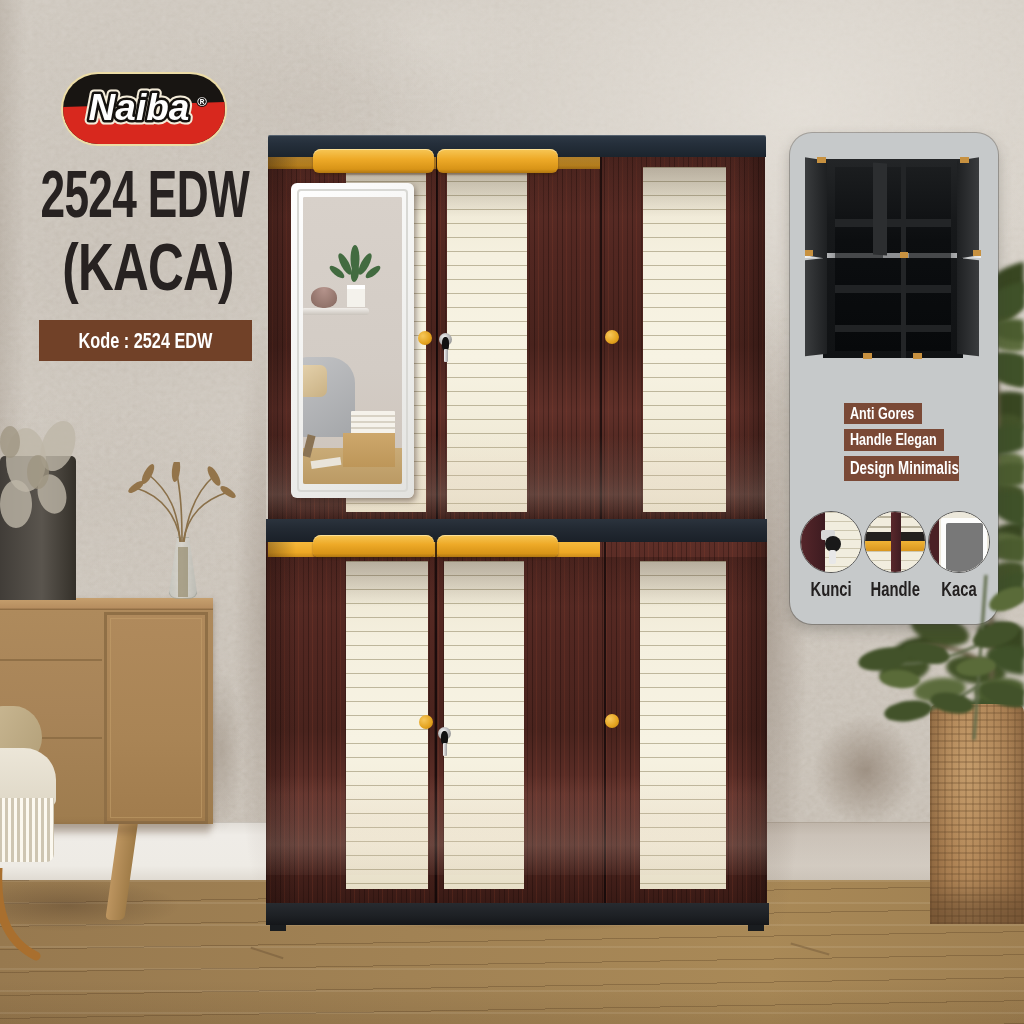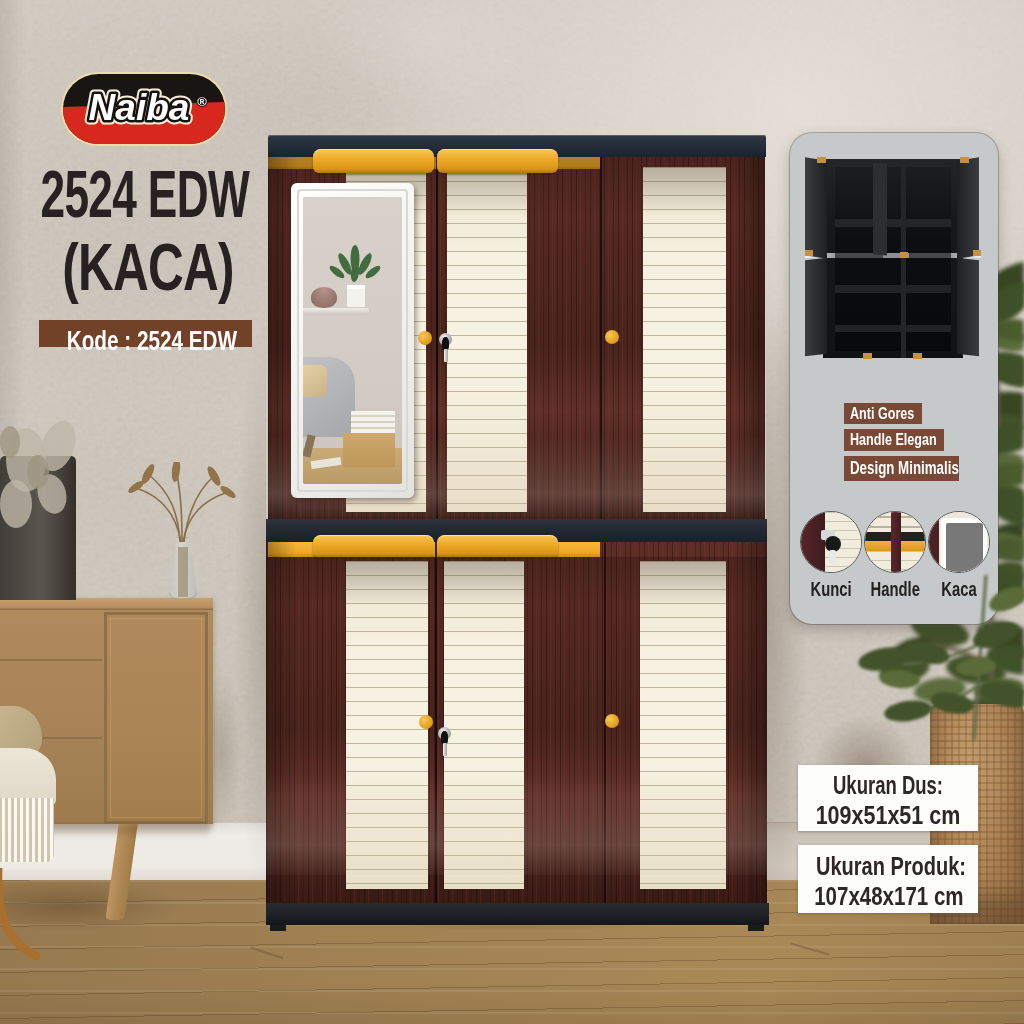--- a/index.html
+++ b/index.html
@@ -331,21 +331,21 @@
   </svg>
 
   <div style="left:-9px;top:163px;width:300px;height:62px;color:#272221;font-size:66px;font-weight:bold;line-height:62px;">
     <span class="cond" style="left:0;top:0;width:300px;transform:scaleX(0.67);letter-spacing:-1px;">2524 EDW</span>
   </div>
 
   <div style="left:-2px;top:230px;width:300px;height:74px;color:#272221;font-size:66px;font-weight:bold;line-height:74px;">
     <span class="cond" style="left:0;top:0;width:300px;transform:scaleX(0.75);letter-spacing:-1px;">(KACA)</span>
   </div>
 
-  <div style="left:39px;top:320px;width:213px;height:27px;background:#714128;color:#fff;font-size:28px;font-weight:bold;line-height:41px;">
+  <div style="left:39px;top:320px;width:213px;height:41px;background:#714128;color:#fff;font-size:22px;font-weight:bold;line-height:41px;">
     <span class="cond" style="left:0;top:0;width:213px;transform:scaleX(0.74);">Kode : 2524 EDW</span>
   </div>
 
   <div id="panel" style="left:790px;top:133px;width:208px;height:491px;background:#c6c9ca;border-radius:22px;box-shadow:0 0 0 1px rgba(60,60,60,.35), 0 6px 14px rgba(60,55,50,.3);">
 
     <div id="inside" style="left:15px;top:24px;width:175px;height:203px;">
 
       <div style="left:18px;top:2px;width:140px;height:199px;background:linear-gradient(180deg,#232527 0,#17191b 30%,#101214 100%);"></div>
 
       <div style="left:30px;top:10px;width:116px;height:184px;background:linear-gradient(180deg,#1b1d1f 0,#0c0e10 40%,#07090b 100%);"></div>
@@ -448,23 +448,15 @@
       <g fill="#5a6b39">
         <ellipse cx="44" cy="104" rx="20" ry="9" transform="rotate(6 44 104)"></ellipse>
         <ellipse cx="120" cy="92" rx="20" ry="9" transform="rotate(-6 120 92)"></ellipse>
         <ellipse cx="152" cy="24" rx="20" ry="10" transform="rotate(-24 152 24)"></ellipse>
       </g>
     </svg>
   </div>
 
   <div style="left:790px;top:690px;width:150px;height:160px;background:radial-gradient(50% 50% at 50% 50%,rgba(104,84,66,.45),rgba(104,84,66,0) 70%);"></div>
 
-  <div style="left:798px;top:765px;width:180px;height:66px;background:#fdfdfc;box-shadow:0 1px 3px rgba(80,70,60,.4);color:#2b2826;font-size:25px;font-weight:bold;">
-    <span class="cond" style="left:0;top:6px;width:180px;transform:scaleX(0.74);">Ukuran Dus:</span>
-    <span class="cond" style="left:0;top:36px;width:180px;transform:scaleX(0.86);">109x51x51 cm</span>
-  </div>
-
-  <div style="left:798px;top:845px;width:180px;height:68px;background:#fdfdfc;box-shadow:0 1px 3px rgba(80,70,60,.4);color:#2b2826;font-size:25px;font-weight:bold;">
-    <span class="cond" style="left:0;top:7px;width:180px;transform:scaleX(0.80);">Ukuran Produk:</span>
-    <span class="cond" style="left:0;top:37px;width:180px;transform:scaleX(0.82);">107x48x171 cm</span>
-  </div>
+
 
 </div>
 
 </body></html>

